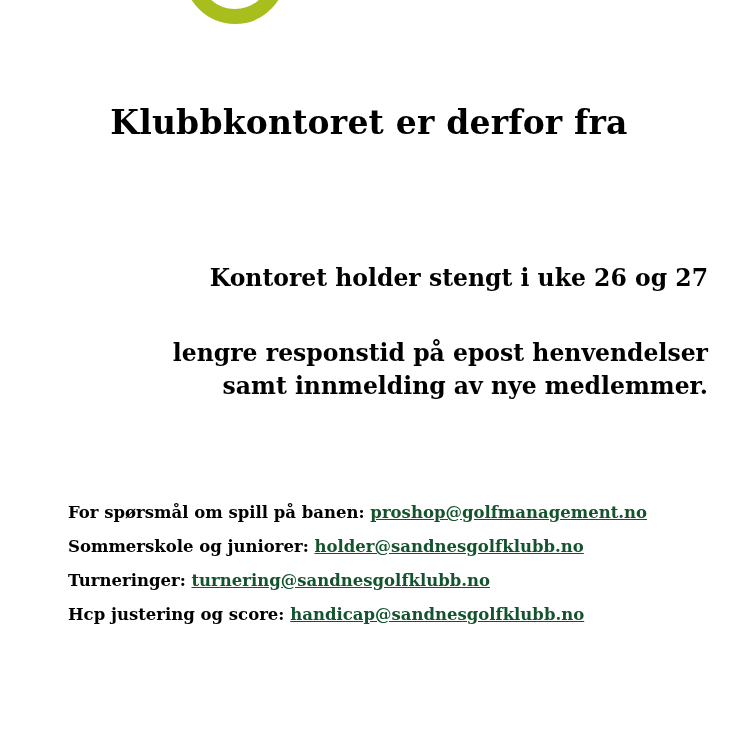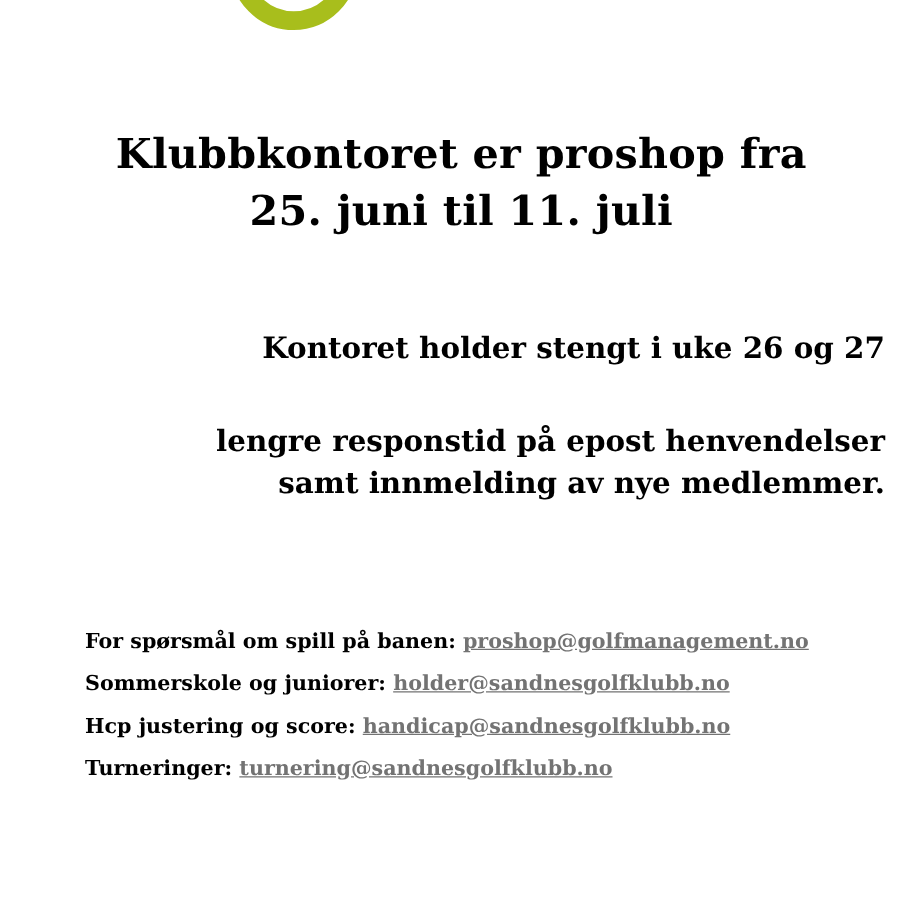--- a/index.html
+++ b/index.html
@@ -56,33 +56,32 @@
       position: absolute;
       left: 68px;
       top: 496px;
       width: 660px;
       font-weight: bold;
       font-size: 16.5px;
       line-height: 34px;
     }
     .contact-row { white-space: nowrap; }
     .contact-link {
-      color: #737373;
+      color: #14532d;
       text-decoration: underline;
       cursor: pointer;
     }
   </style>
 </head>
 <body>
 
 <div class="logo-ring"></div>
 
 <div class="title">
-  <div>Klubbkontoret er proshop fra</div>
-  <div>25. juni til 11. juli</div>
+  <div>Klubbkontoret er derfor fra</div>
 </div>
 
 <div class="body-text">
   <p>
     <span>Kontoret holder stengt i uke 26 og 27</span><br>
   </p>
   <p>
     <br>
     <span>lengre responstid på epost henvendelser</span><br>
     <span>samt innmelding av nye medlemmer.</span>
@@ -92,20 +91,20 @@
 <div class="contacts">
   <div class="contact-row">
     <span>For spørsmål om spill på banen:</span>
     <a class="contact-link">proshop@golfmanagement.no</a>
   </div>
   <div class="contact-row">
     <span>Sommerskole og juniorer:</span>
     <a class="contact-link">holder@sandnesgolfklubb.no</a>
   </div>
   <div class="contact-row">
+    <span>Turneringer:</span>
+    <a class="contact-link">turnering@sandnesgolfklubb.no</a>
+  </div>
+  <div class="contact-row">
     <span>Hcp justering og score:</span>
     <a class="contact-link">handicap@sandnesgolfklubb.no</a>
-  </div>
-  <div class="contact-row">
-    <span>Turneringer:</span>
-    <a class="contact-link">turnering@sandnesgolfklubb.no</a>
   </div>
 </div>
 
 </body></html>

